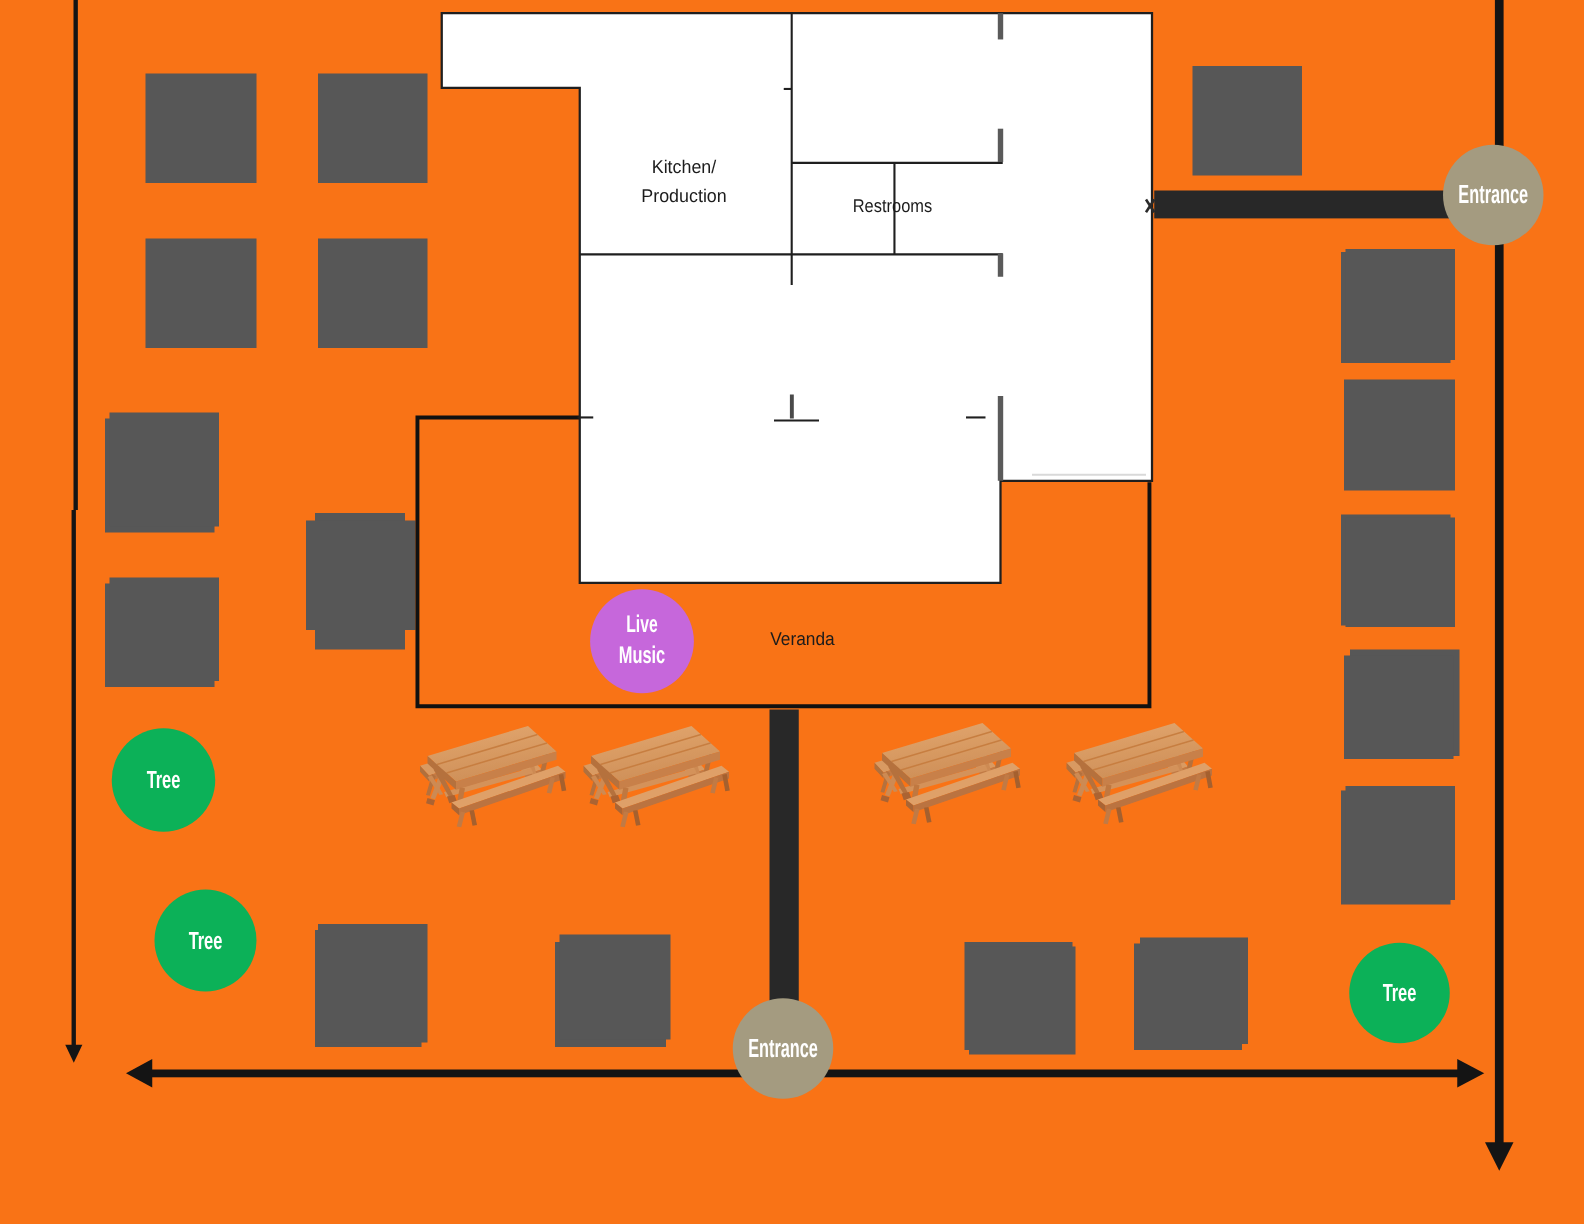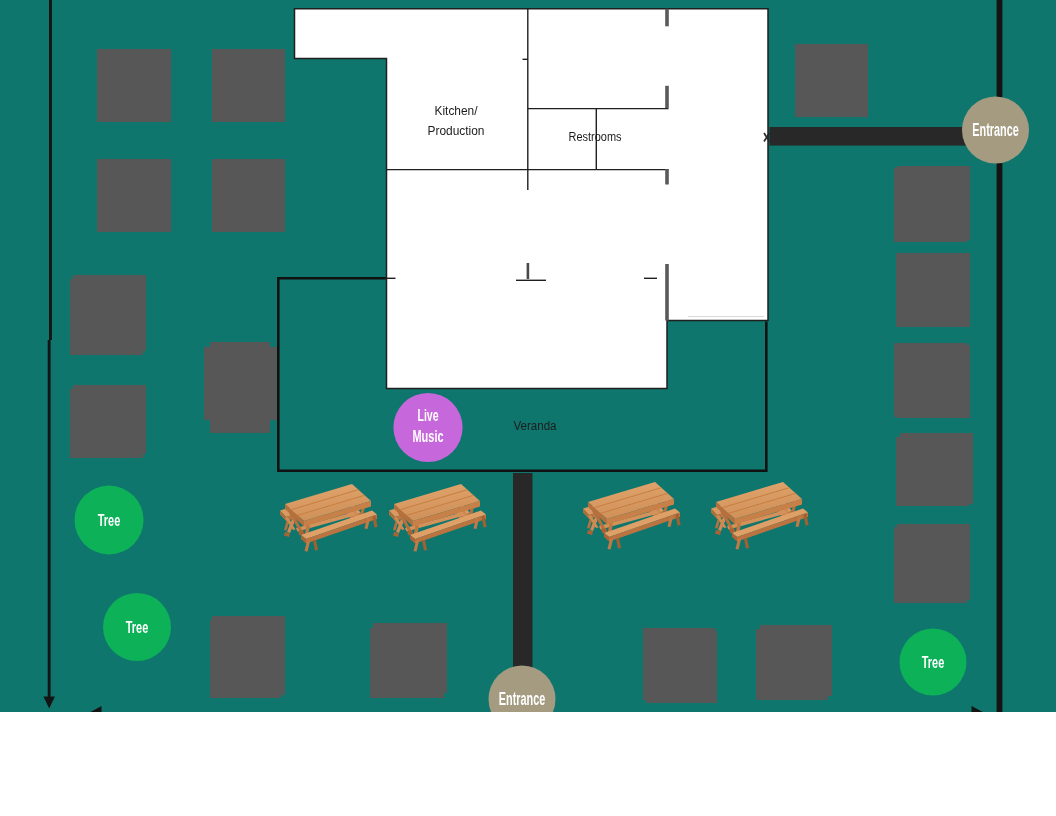--- a/index.html
+++ b/index.html
@@ -1,16 +1,16 @@
 <!DOCTYPE html>
 <html><head>
 <meta charset="utf-8">
 <style>
   html,body{margin:0;padding:0;background:#ffffff;}
-  #canvas{position:relative;width:1056px;height:712px;background:#0f766e;overflow:hidden;font-family:"Liberation Sans",sans-serif;}
+  #canvas{position:relative;width:1056px;height:816px;background:#f97316;overflow:hidden;font-family:"Liberation Sans",sans-serif;}
   svg{position:absolute;left:0;top:0;}
 </style>
 </head>
 <body>
 <div id="canvas">
 <svg width="1056" height="816" viewBox="0 0 1056 816">
 <defs>
 <filter id="soft" x="-10%" y="-10%" width="120%" height="120%">
           <feGaussianBlur stdDeviation="0.45"></feGaussianBlur>
         </filter>

